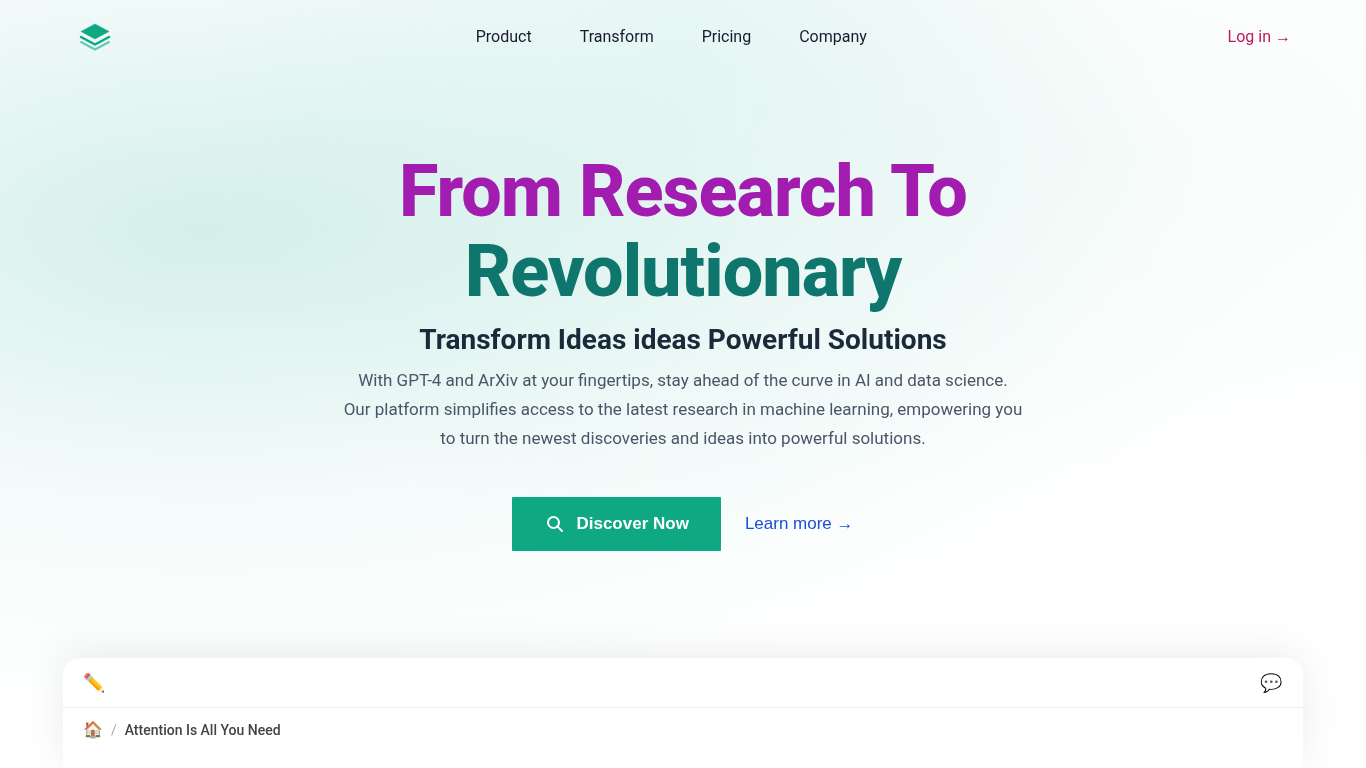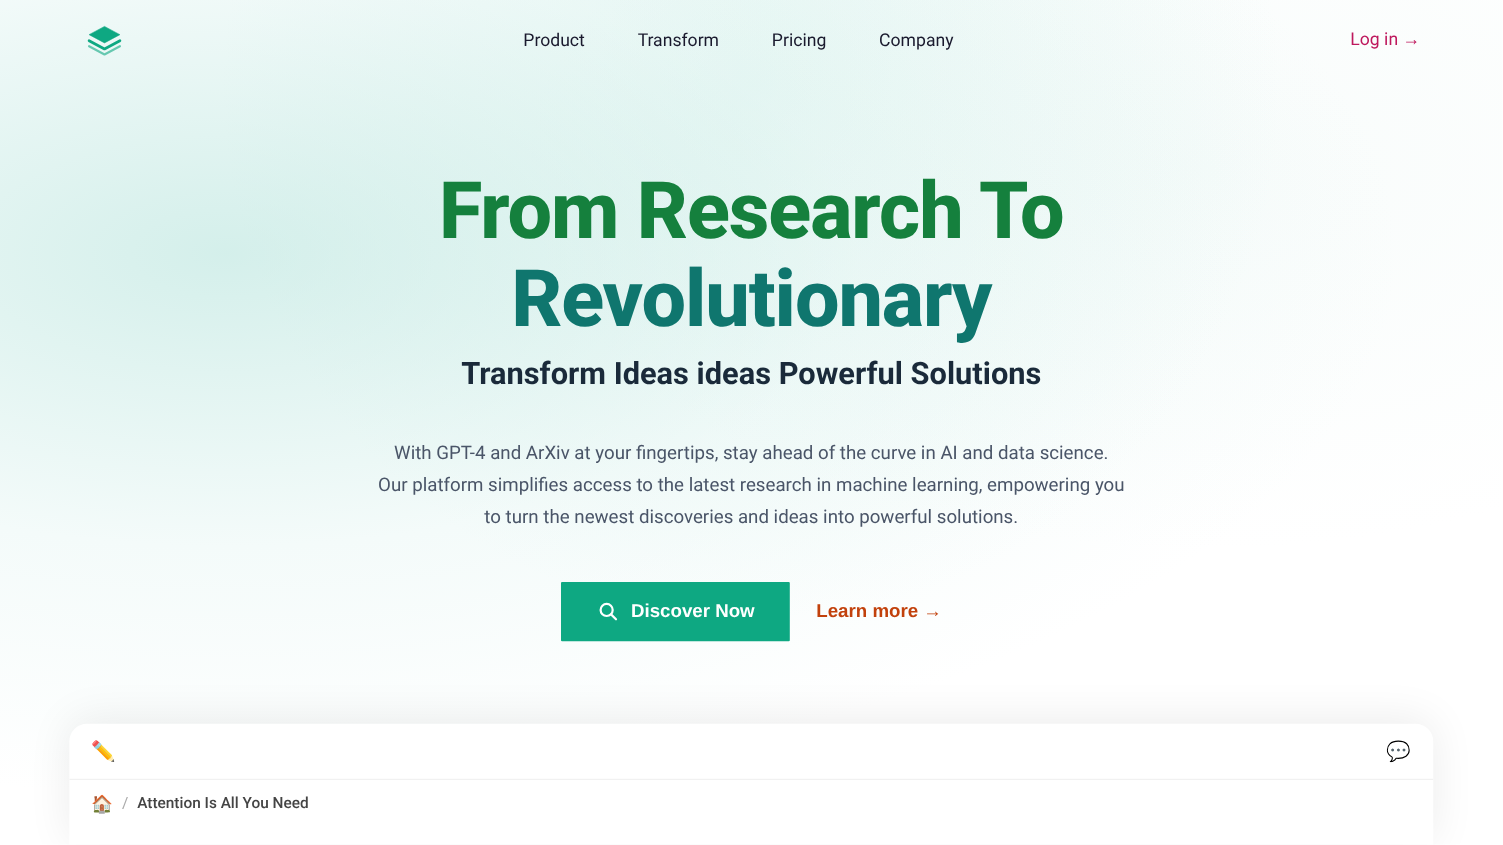--- a/index.html
+++ b/index.html
@@ -87,21 +87,21 @@
       display: flex;
       flex-direction: column;
       align-items: center;
       text-align: center;
       padding-top: 80px;
     }
 
     .hero-title-line1 {
       font-size: 72px;
       font-weight: 800;
-      color: #15803d;
+      color: #a21caf;
       line-height: 1.1;
       letter-spacing: -1px;
     }
 
     .hero-title-line2 {
       font-size: 72px;
       font-weight: 800;
       color: #0f766e;
       line-height: 1.15;
       letter-spacing: -1px;
@@ -113,21 +113,21 @@
       color: #1a2a3a;
       margin-top: 8px;
       line-height: 1.3;
     }
 
     .hero-description {
       font-size: 17px;
       color: #4a5568;
       max-width: 680px;
       line-height: 1.7;
-      margin-top: 40px;
+      margin-top: 8px;
     }
 
     
     .cta-row {
       display: flex;
       align-items: center;
       gap: 24px;
       margin-top: 44px;
     }
 
@@ -152,22 +152,22 @@
       display: flex;
       align-items: center;
       justify-content: center;
     }
 
     .btn-learn-more {
       display: flex;
       align-items: center;
       gap: 8px;
       font-size: 17px;
-      font-weight: 700;
-      color: #c2410c;
+      font-weight: 400;
+      color: #1d4ed8;
       background: none;
       border: none;
       cursor: pointer;
     }
 
     
     .card-peek {
       position: absolute;
       bottom: 0;
       left: 50%;

